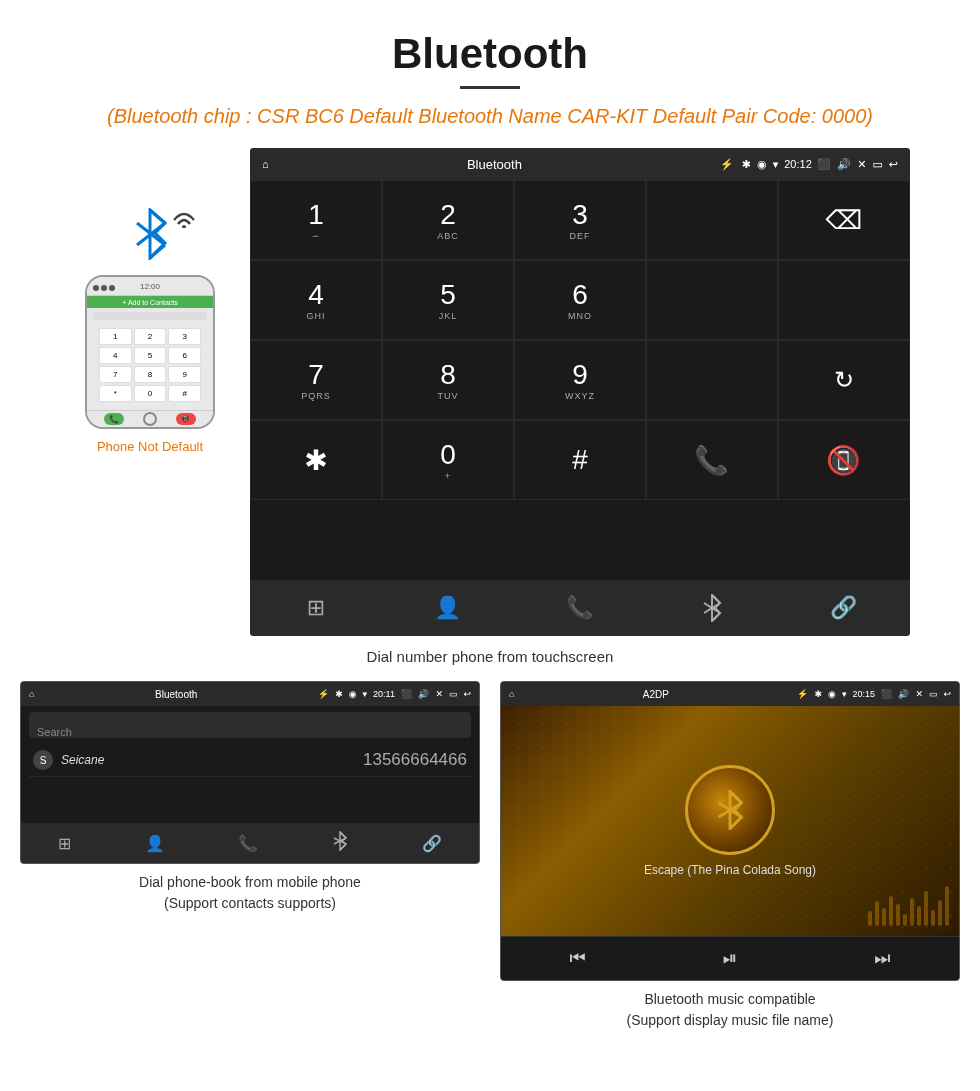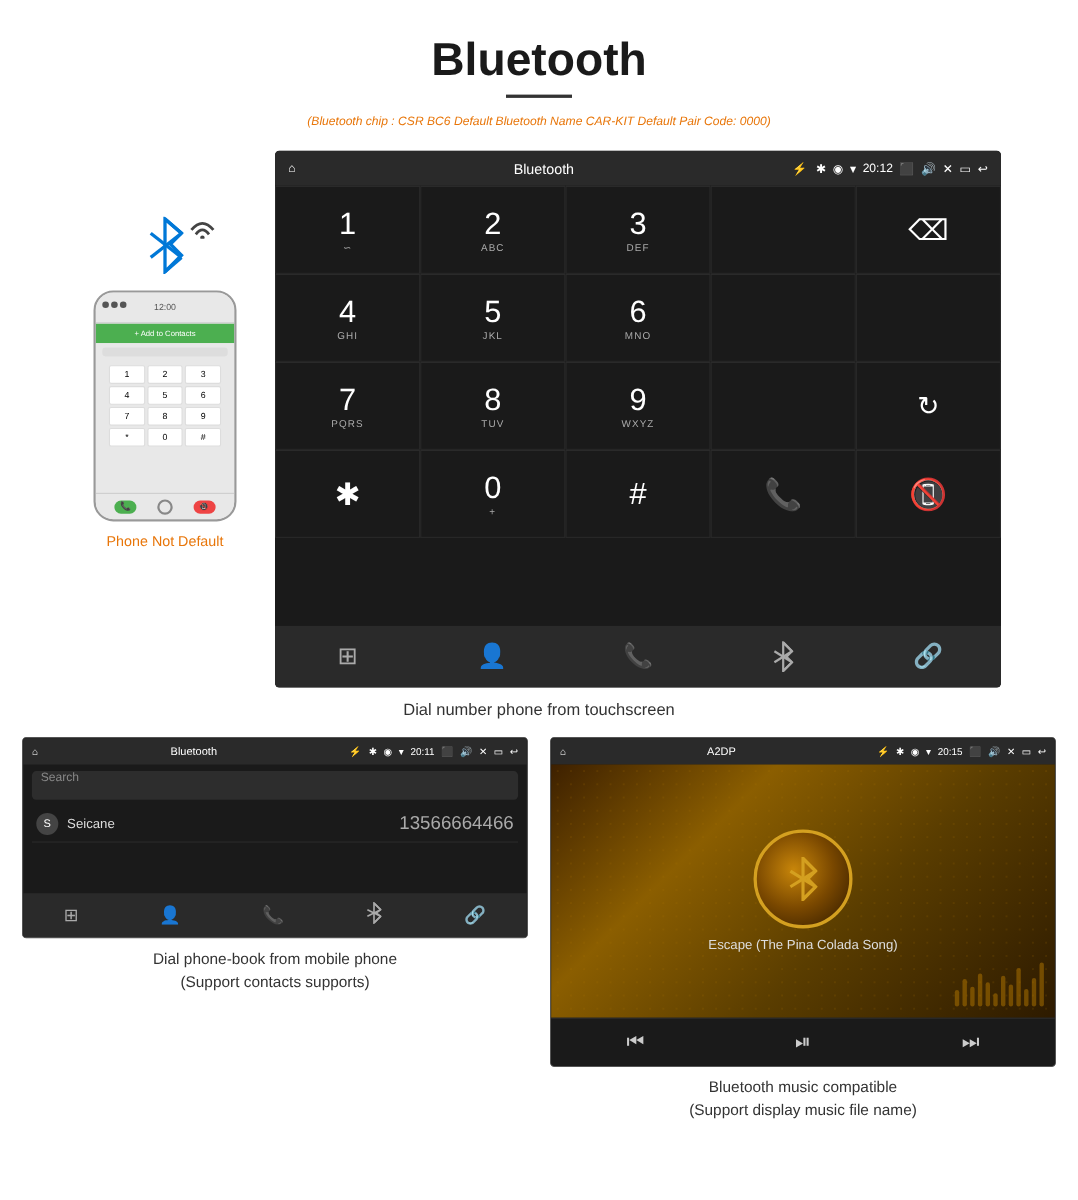--- a/index.html
+++ b/index.html
@@ -28,21 +28,21 @@
       margin: 8px auto 16px;
     }
     .page-desc {
       font-size: 16px;
       color: #333;
       line-height: 1.6;
       max-width: 700px;
       margin: 0 auto 8px;
     }
     .page-specs {
-      font-size: 11px;
+      font-size: 20px;
       color: #e8760a;
       font-style: italic;
     }
 
     
     .main-screen-section {
       display: flex;
       justify-content: center;
       align-items: flex-start;
       padding: 10px 40px 0;
@@ -50,21 +50,21 @@
     }
     .phone-side {
       display: flex;
       flex-direction: column;
       align-items: center;
       width: 160px;
       padding-top: 60px;
     }
     .phone-mockup {
       width: 130px;
-      height: 210px;
+      height: 154px;
       background: #f0f0f0;
       border-radius: 18px;
       border: 2px solid #999;
       display: flex;
       flex-direction: column;
       align-items: center;
       overflow: hidden;
       position: relative;
     }
     .phone-top-bar {
@@ -276,21 +276,21 @@
       font-size: 10px;
     }
     .mini-content {
       padding: 6px 8px;
     }
     .search-bar {
       background: #2d2d2d;
       border-radius: 4px;
       height: 26px;
       display: flex;
-      align-items: flex-start;
+      align-items: flex-end;
       padding: 0 8px;
       margin-bottom: 6px;
     }
     .search-bar span {
       font-size: 11px;
       color: #888;
     }
     .contact-row {
       display: flex;
       align-items: center;
@@ -306,20 +306,21 @@
       align-items: center;
       justify-content: center;
       font-size: 10px;
       color: white;
       margin-right: 8px;
     }
     .contact-name {
       color: #ddd;
       font-size: 12px;
       flex: 1;
+      font-style: italic;
     }
     .contact-number {
       color: #aaa;
       font-size: 17px;
     }
     .mini-nav-bar {
       background: #2a2a2a;
       height: 40px;
       display: flex;
       align-items: center;

